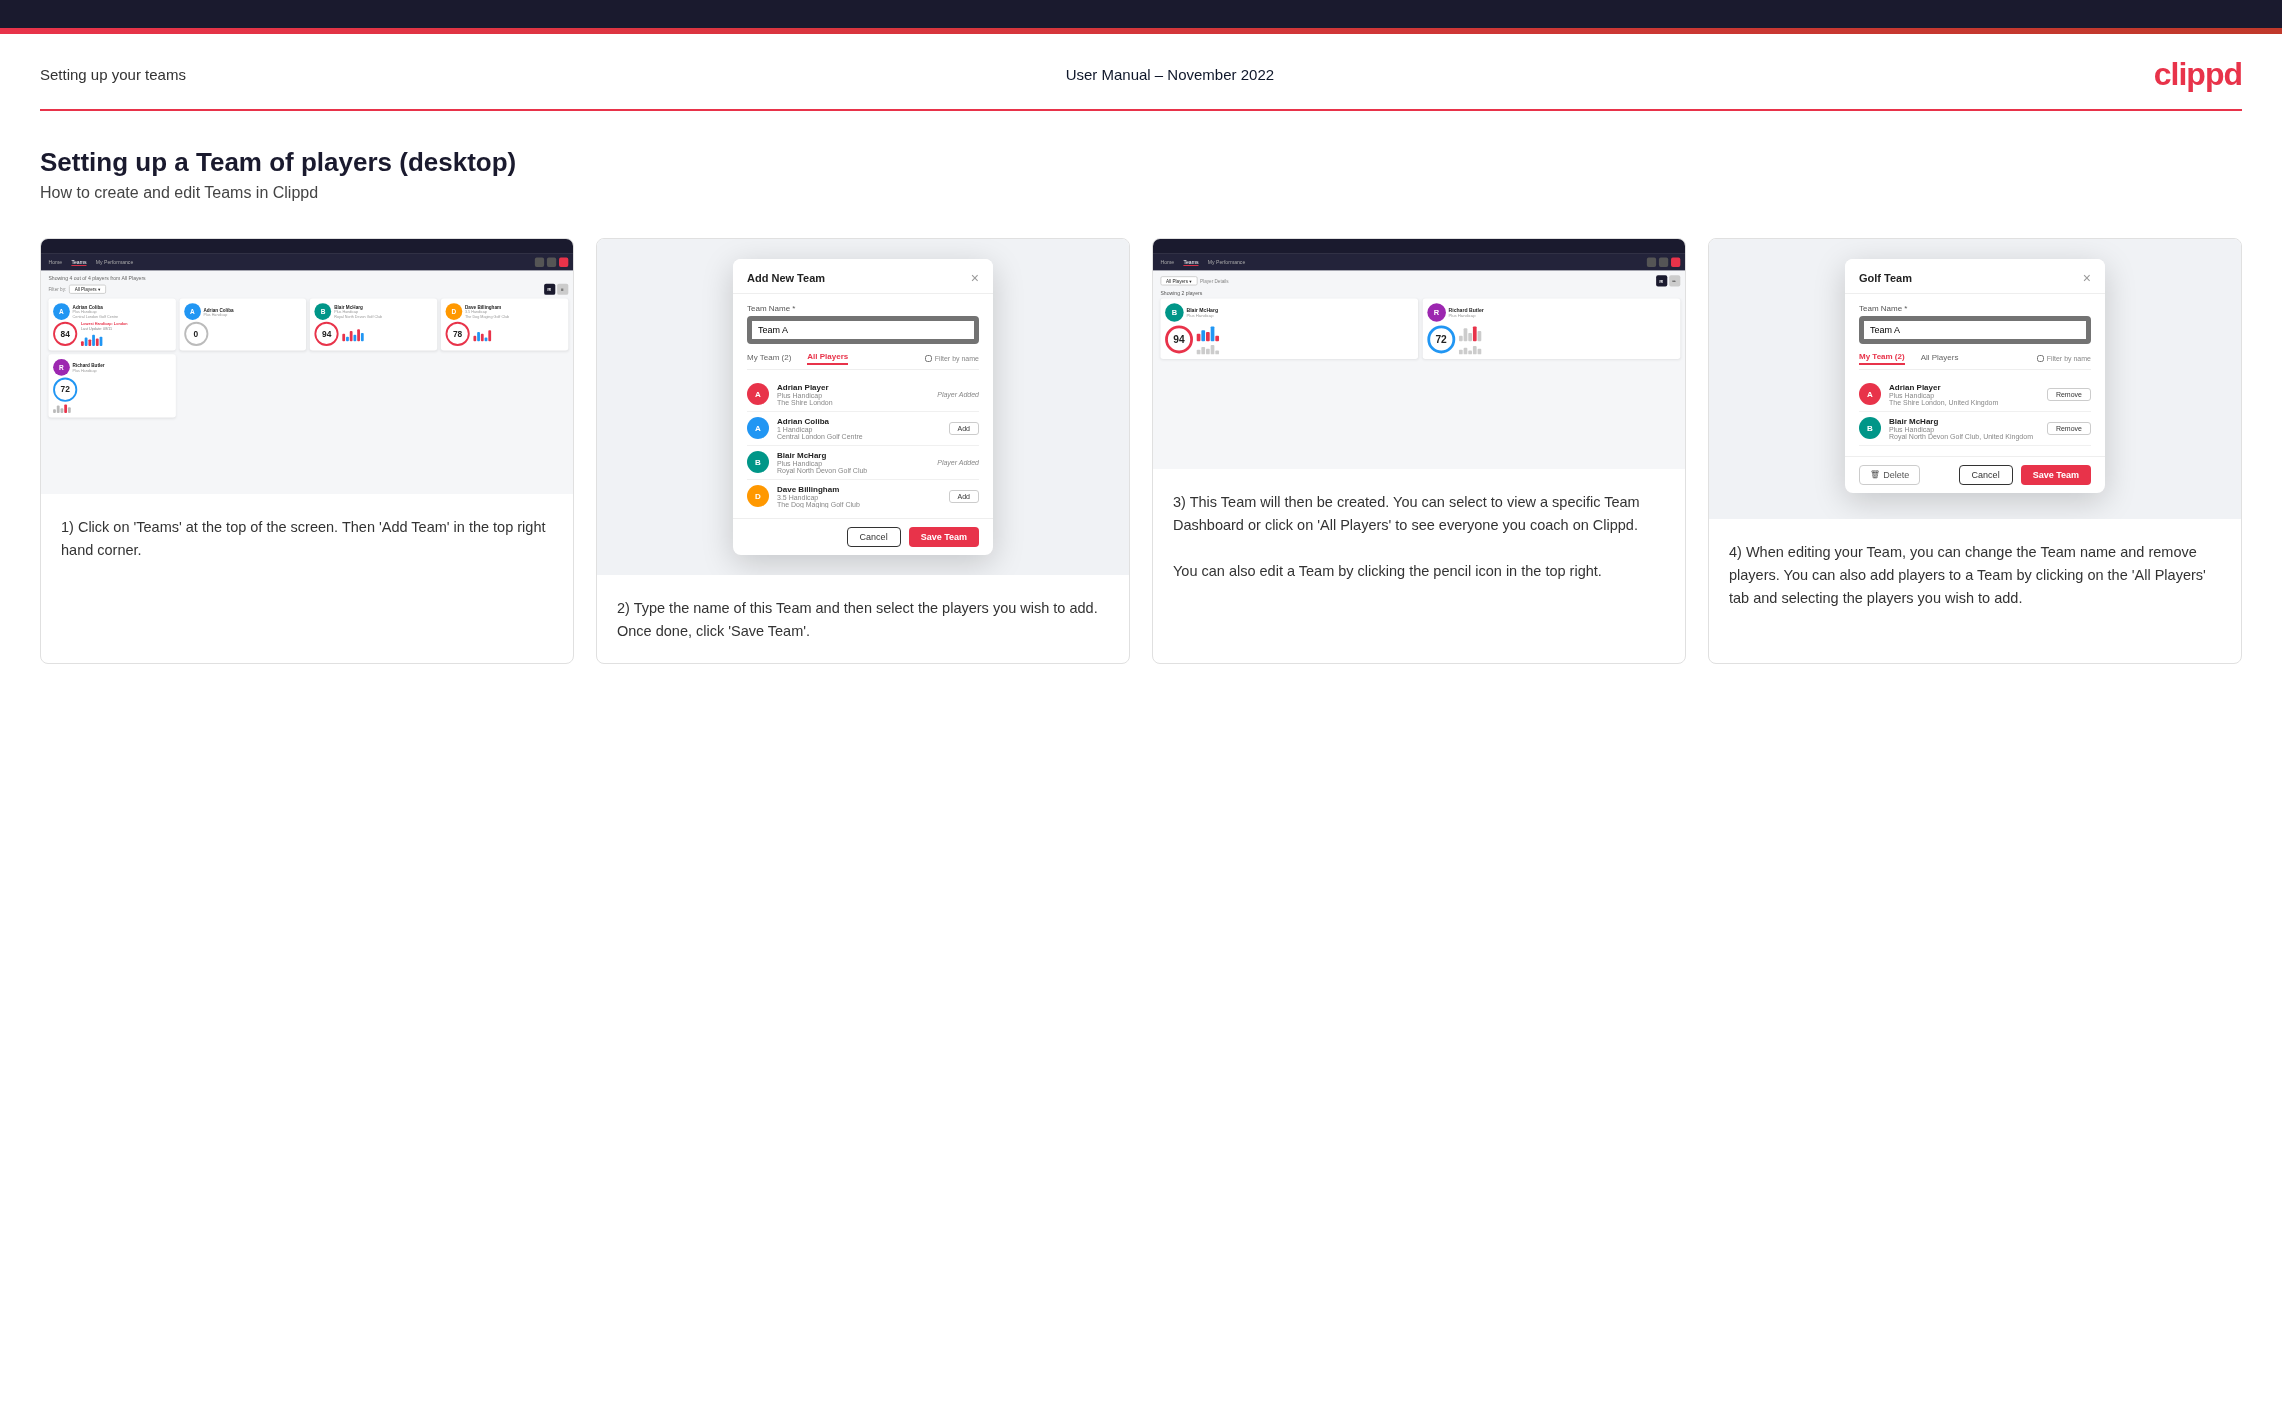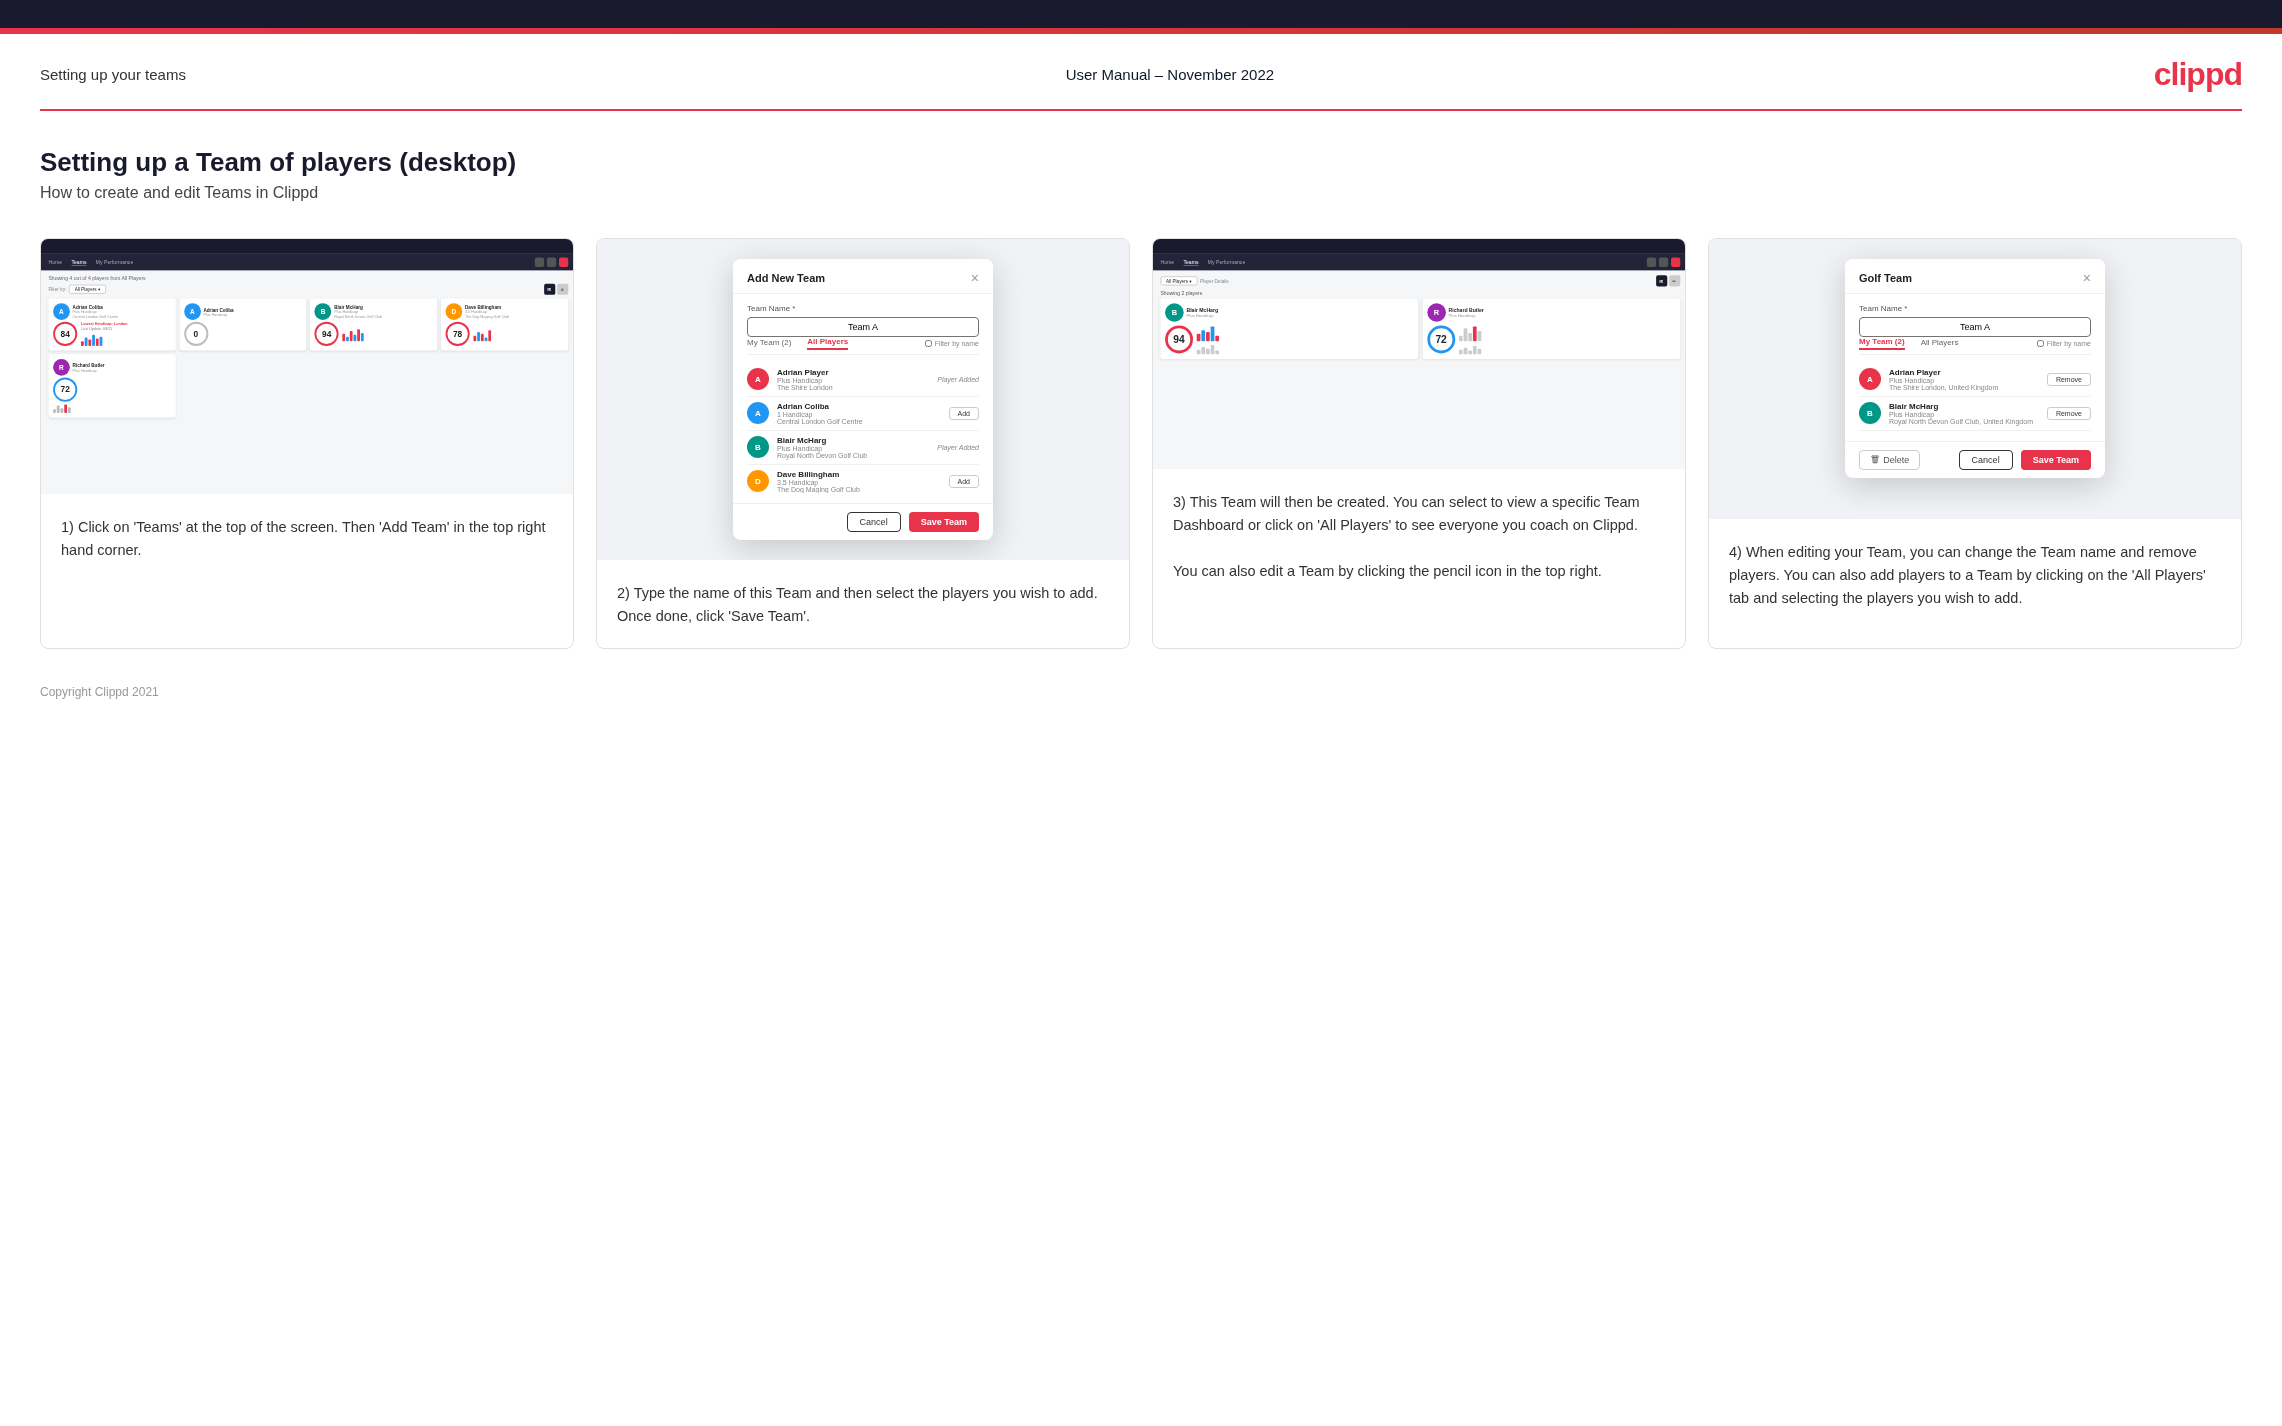--- a/index.html
+++ b/index.html
@@ -110,26 +110,25 @@
     .dialog-close {
       font-size: 14px;
       color: #999;
       cursor: pointer;
       line-height: 1;
     }
     .dialog-body { padding: 10px 14px; }
     .dialog-label { font-size: 8px; color: #555; margin-bottom: 3px; }
     .dialog-input {
       width: 100%;
-      border: 1px solid #737373;
+      border: 5px solid #737373;
       border-radius: 4px;
       padding: 4px 6px;
       font-size: 9px;
-      margin-bottom: 0;
-      text-align: center;
+      margin-bottom: 8px;
     }
     .dialog-tabs {
       display: flex;
       gap: 16px;
       margin-bottom: 8px;
       border-bottom: 1px solid #eee;
       padding-bottom: 4px;
       align-items: center;
     }
     .dialog-tab {
@@ -609,14 +608,13 @@
             <button class="btn-cancel">Cancel</button>
             <button class="btn-save">Save Team</button>
           </div>
         </div>
       </div>
       <div class="card-text">4) When editing your Team, you can change the Team name and remove players. You can also add players to a Team by clicking on the 'All Players' tab and selecting the players you wish to add.</div>
     </div>
 
   </div>
 
-  <div class="copyright">Copyright Clippd 2021</div>
 </div>
 
 </body></html>

